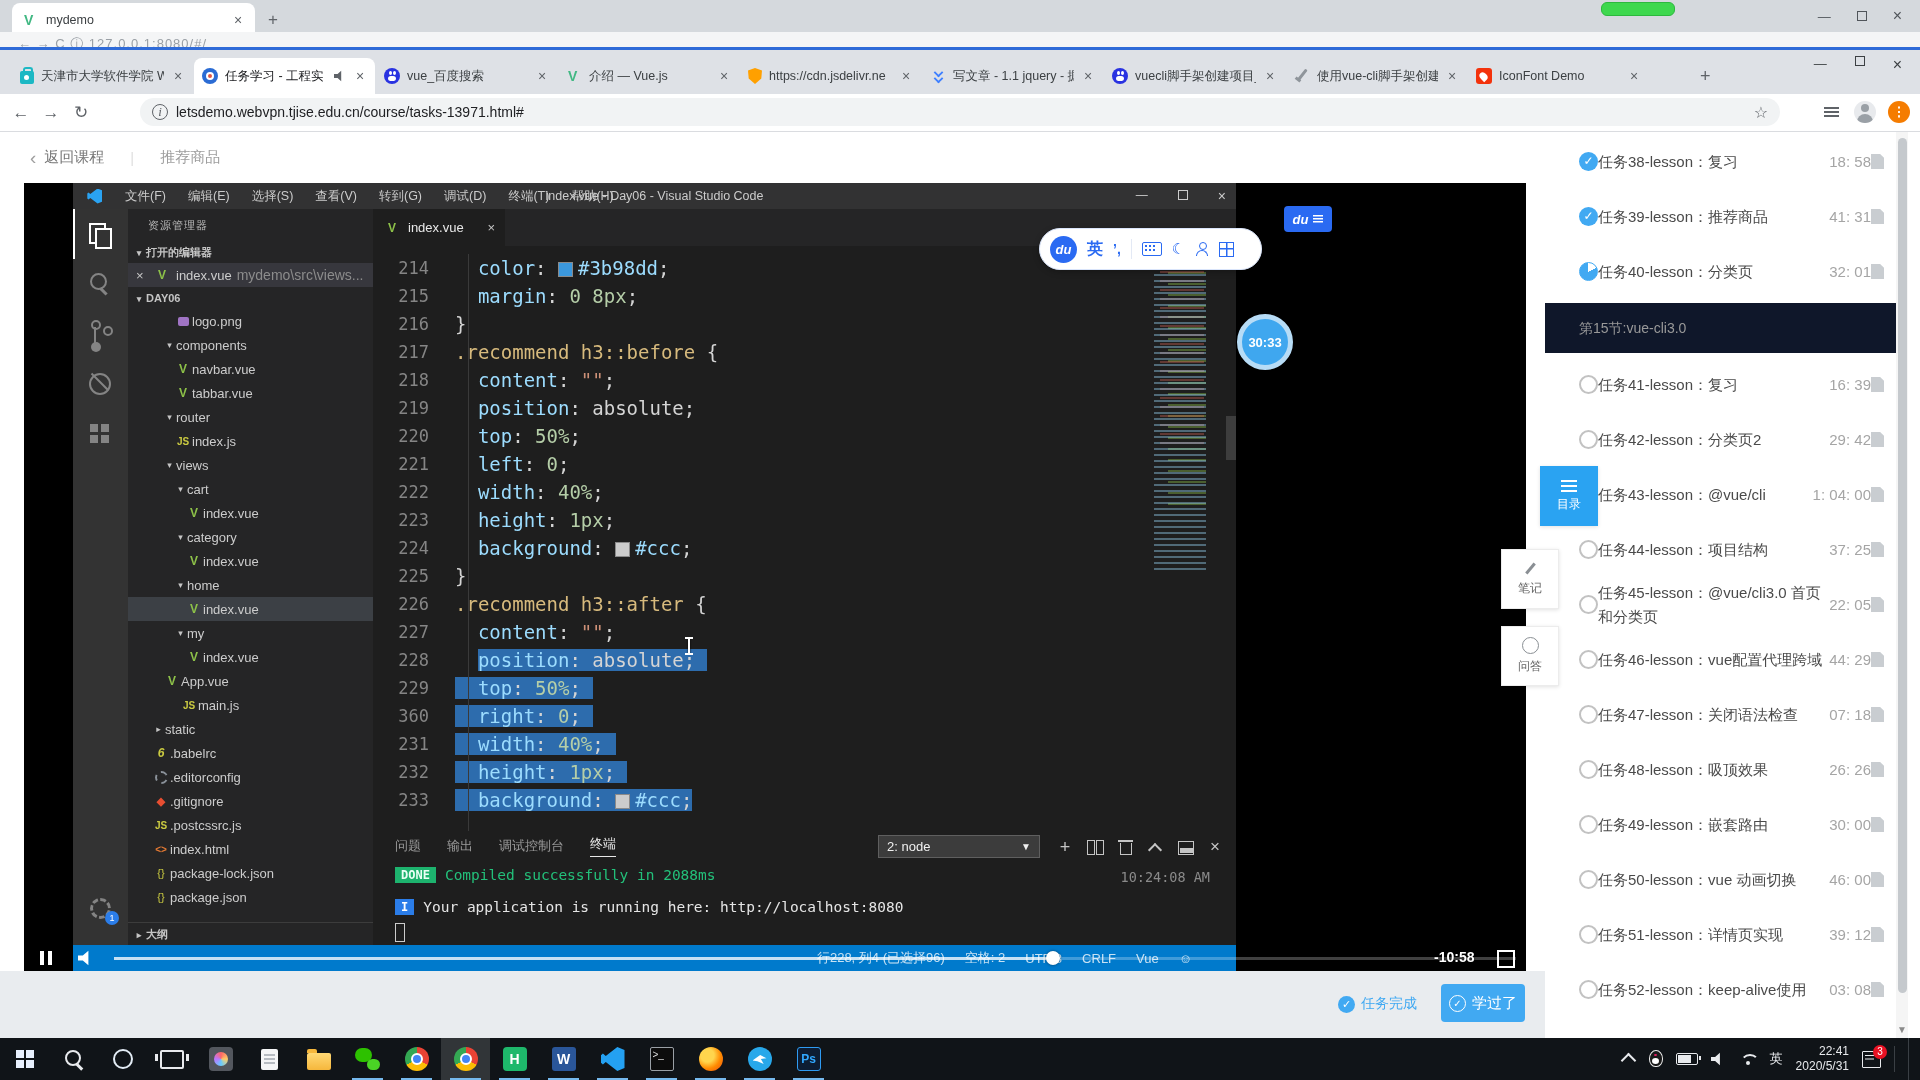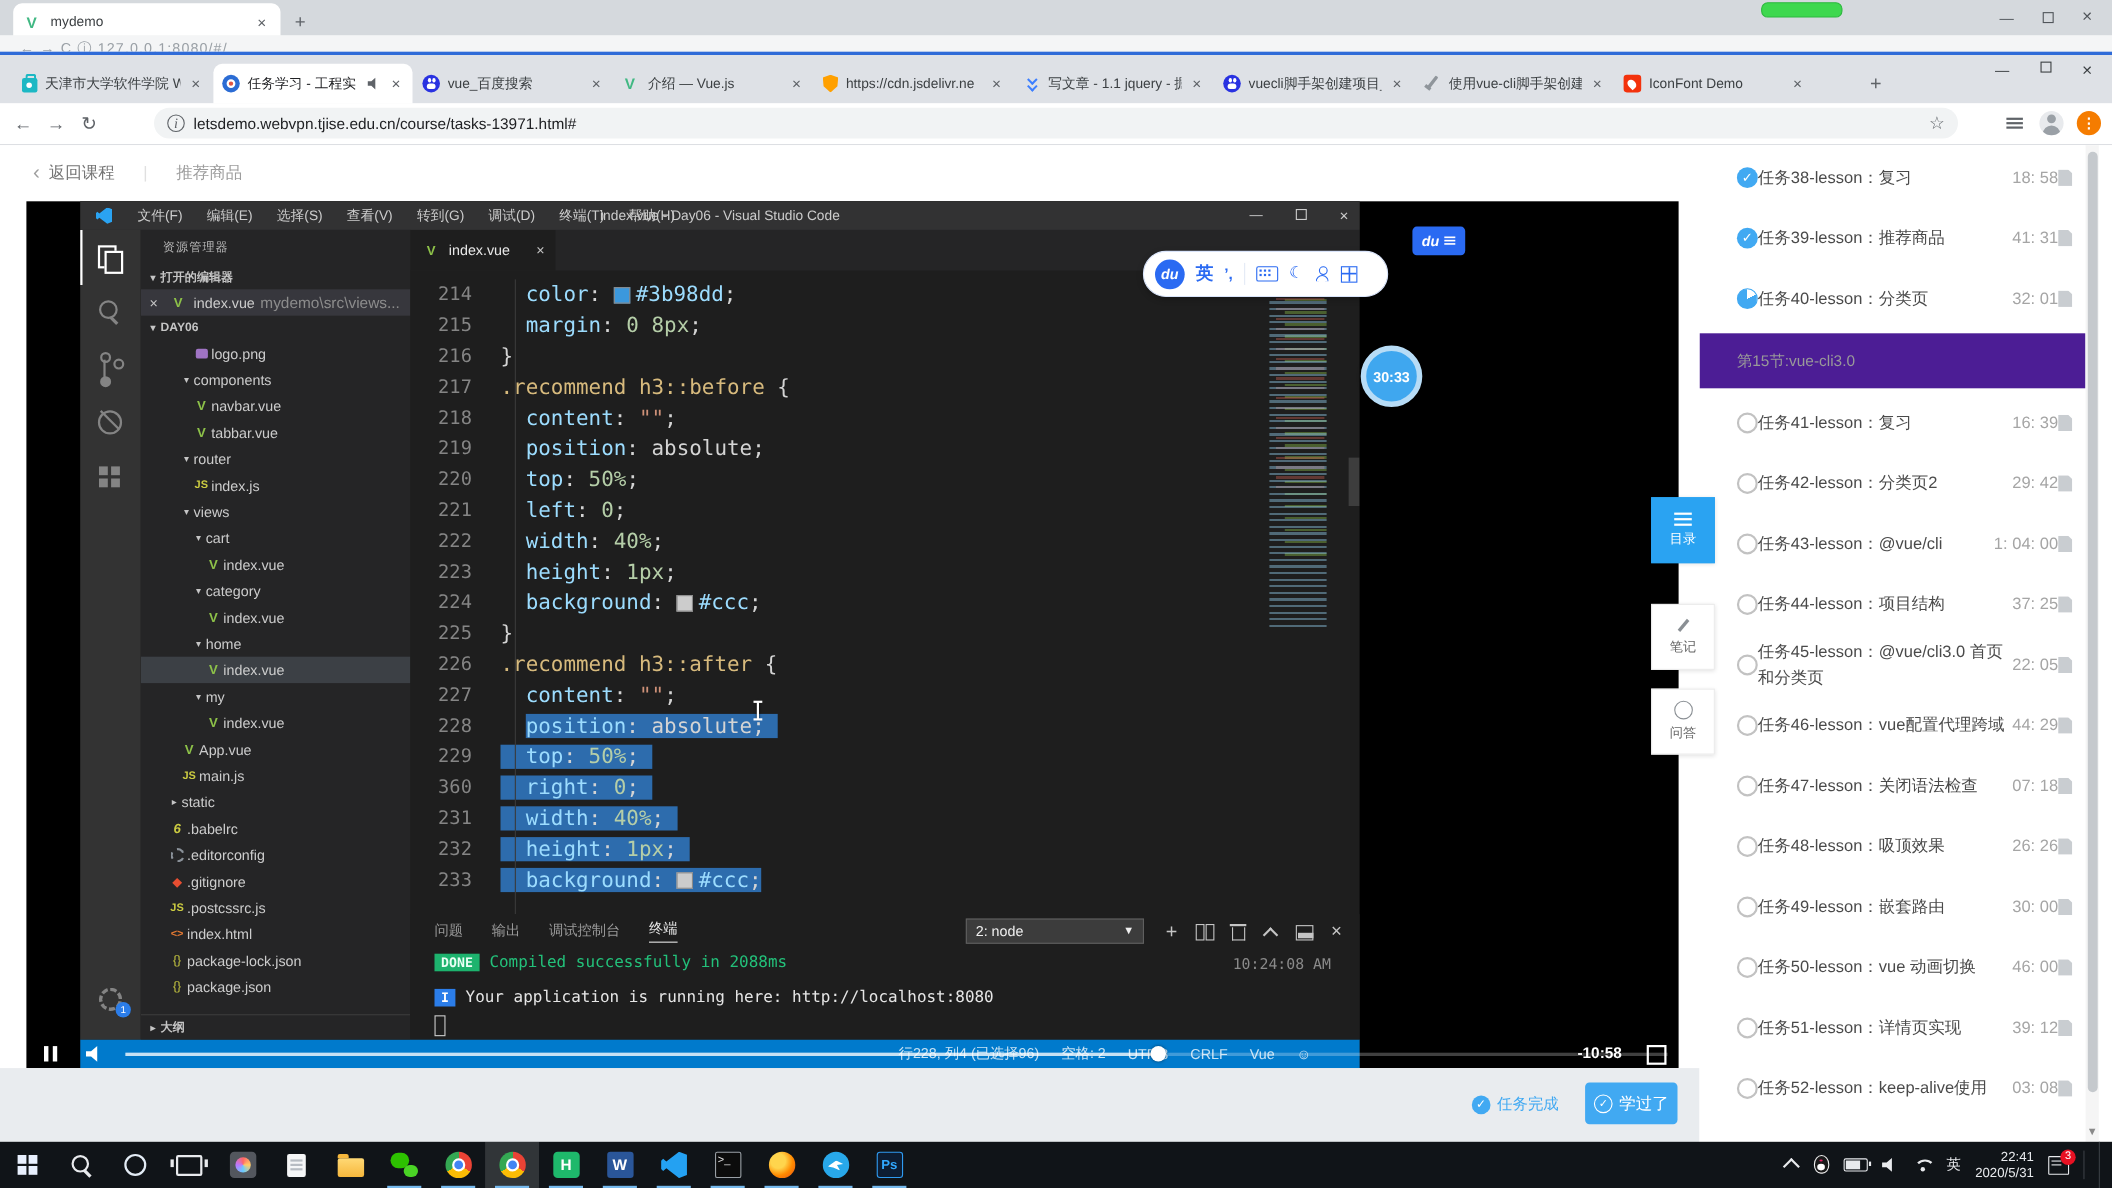--- a/index.html
+++ b/index.html
@@ -196,21 +196,21 @@
   .lessons{position:absolute;left:1545px;top:0;width:351px;height:907px;background:#fff;overflow:hidden;padding-top:2px;box-sizing:border-box;}
   .lesson{display:flex;align-items:center;min-height:55px;padding:0 12px 0 34px;gap:0;}
   .ltitle{flex:1;font-size:15px;color:#4a4a4a;line-height:24px;}
   .ltime{font-size:15px;color:#a5a5a5;white-space:nowrap;}
   .ls{flex:none;}
   .ls-done{width:19px;height:19px;border-radius:50%;background:#41a9f2;position:relative;}
   .ls-done::after{content:"✓";position:absolute;left:0;top:0;width:100%;text-align:center;color:#fff;font-size:12px;line-height:19px;}
   .ls-progress{width:19px;height:19px;border-radius:50%;background:conic-gradient(#fff 0 18%,#41a9f2 18% 100%);border:1px solid #41a9f2;box-sizing:border-box;}
   .ls-todo{width:19px;height:19px;border-radius:50%;border:2px solid #c2c2c2;box-sizing:border-box;background:#fff;}
   .ldoc{width:13px;height:15px;background:#c9cdd1;clip-path:polygon(0 0,70% 0,100% 25%,100% 100%,0 100%);flex:none;}
-  .lsection{height:50px;line-height:50px;background:#4c1d95;color:#999;font-size:14px;padding-left:34px;margin:4px 0;}
+  .lsection{height:50px;line-height:50px;background:#0f172a;color:#999;font-size:14px;padding-left:34px;margin:4px 0;}
   .sb-track{position:absolute;left:1896px;top:0;width:12px;height:907px;background:#f5f5f5;}
   .sb-thumb{position:absolute;left:1.5px;top:6px;width:9px;height:855px;background:#c5c9cd;border-radius:5px;}
   .sb-down{position:absolute;left:0;bottom:4px;width:12px;text-align:center;color:#8a8a8a;font-size:10px;}
   
   #taskbar{position:absolute;left:0;top:1038px;width:1920px;height:42px;background:#101418;display:flex;align-items:center;}
   .tk{width:49px;height:42px;display:flex;align-items:center;justify-content:center;position:relative;flex:none;}
   .tk.open::after{content:"";position:absolute;left:9px;right:9px;bottom:0;height:2px;background:#76b9ed;}
   .tk.active{background:rgba(255,255,255,.14);}
   .tk-start{width:22px;height:22px;position:relative;}
   .tk-start::before{content:"";position:absolute;left:2px;top:2px;width:8px;height:8px;background:#e8f0fe;box-shadow:10px 0 0 #e8f0fe,0 10px 0 #e8f0fe,10px 10px 0 #e8f0fe;}
@@ -466,21 +466,21 @@
                     <span>my</span>
                   </div>
                   <div class="trow" style="padding-left: 57px;">
                     <span class="fi fi-vue"></span>
                     <span>index.vue</span>
                   </div>
                   <div class="trow" style="padding-left: 35px;">
                     <span class="fi fi-vue"></span>
                     <span>App.vue</span>
                   </div>
-                  <div class="trow" style="padding-left: 35px;">
+                  <div class="trow" style="padding-left: 35px; margin-left: 17px;">
                     <span class="fi fi-js"></span>
                     <span>main.js</span>
                   </div>
                   <div class="trow" style="padding-left: 24px;">
                     <span class="arr">▸</span>
                     <span>static</span>
                   </div>
                   <div class="trow" style="padding-left: 24px;">
                     <span class="fi fi-babel"></span>
                     <span>.babelrc</span>
@@ -670,21 +670,21 @@
         <span class="ime-person"></span>
         <span class="ime-grid"></span>
       </div>
       <div class="du-mini">
         <span>du</span>
           <span class="bars"></span>
       </div>
       <div class="timer">30:33</div>
 
       <div id="floatbtns">
-          <div class="fbtn primary" style="top: 320px;">
+          <div class="fbtn primary" style="top: 334px; margin-left: 39px;">
             <span class="fb-menu"></span>
             <span>目录</span>
           </div>
           <div class="fbtn" style="top: 417px;">
             <span class="fb-pen"></span>
             <span>笔记</span>
           </div>
           <div class="fbtn" style="top: 494px;">
             <span class="fb-q"></span>
             <span>问答</span>

